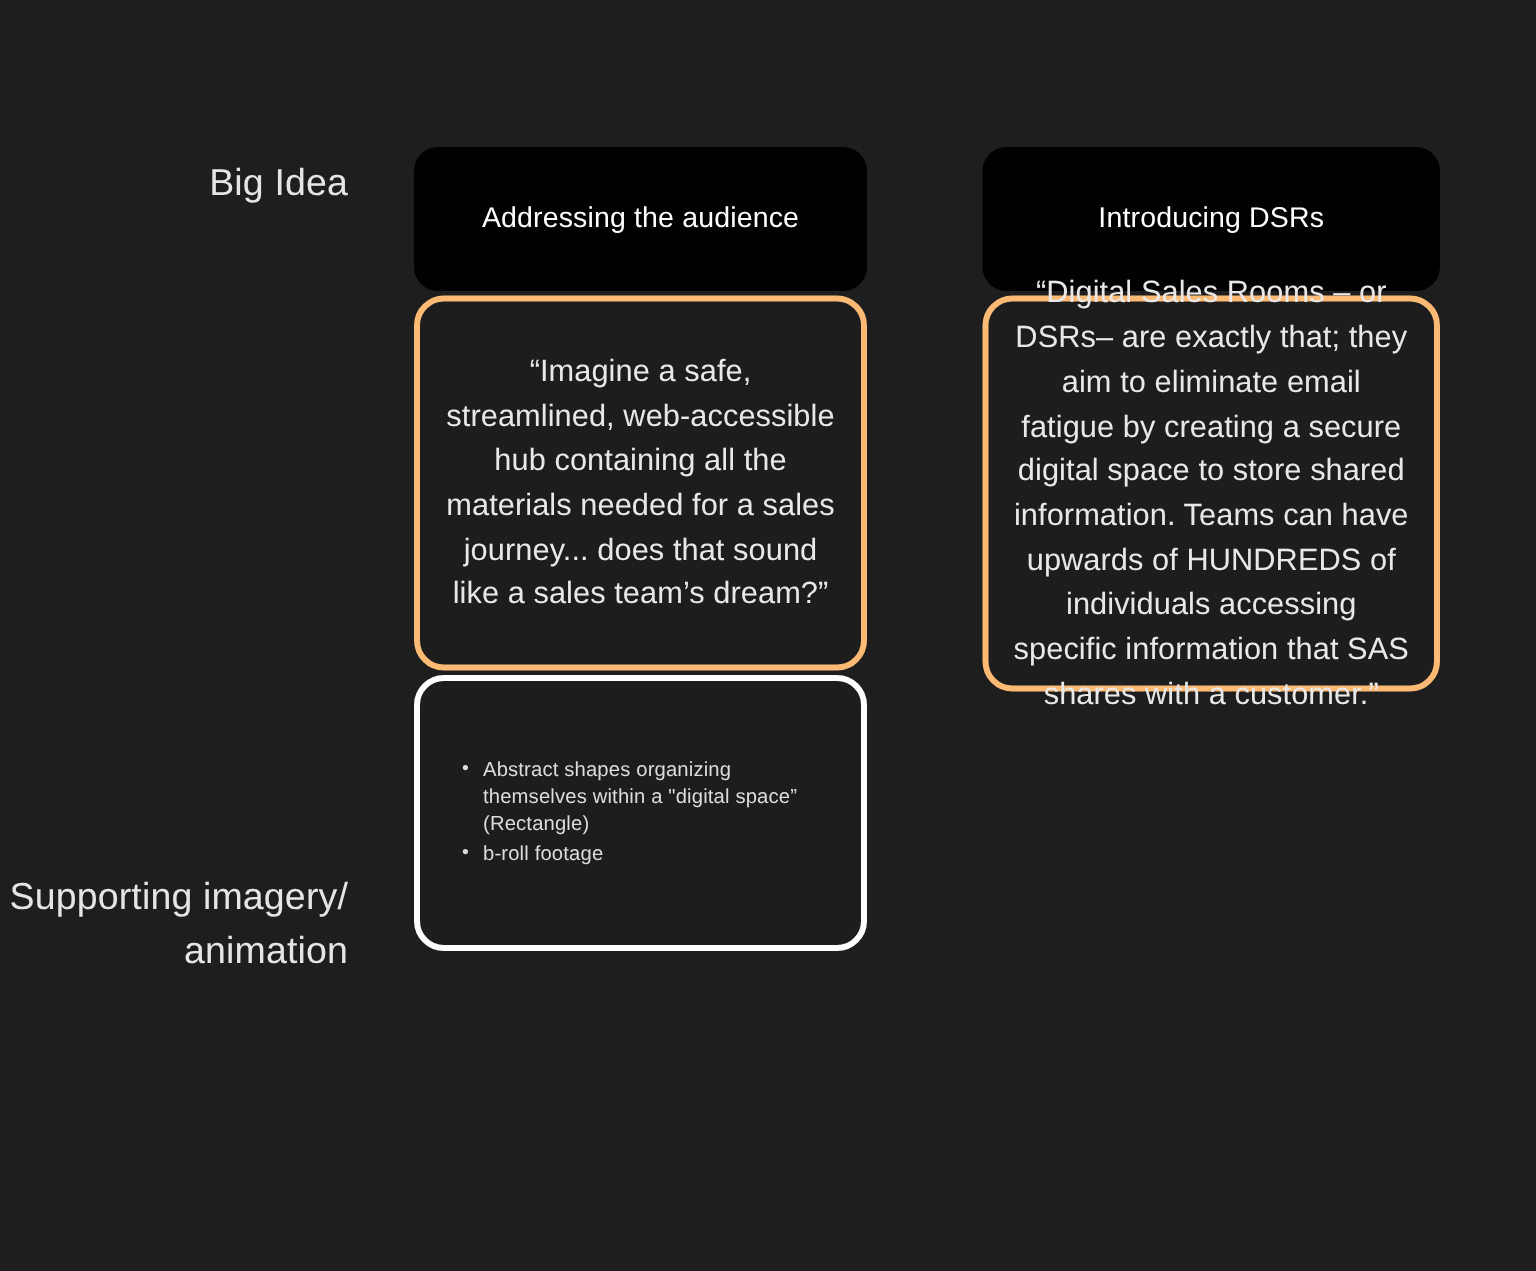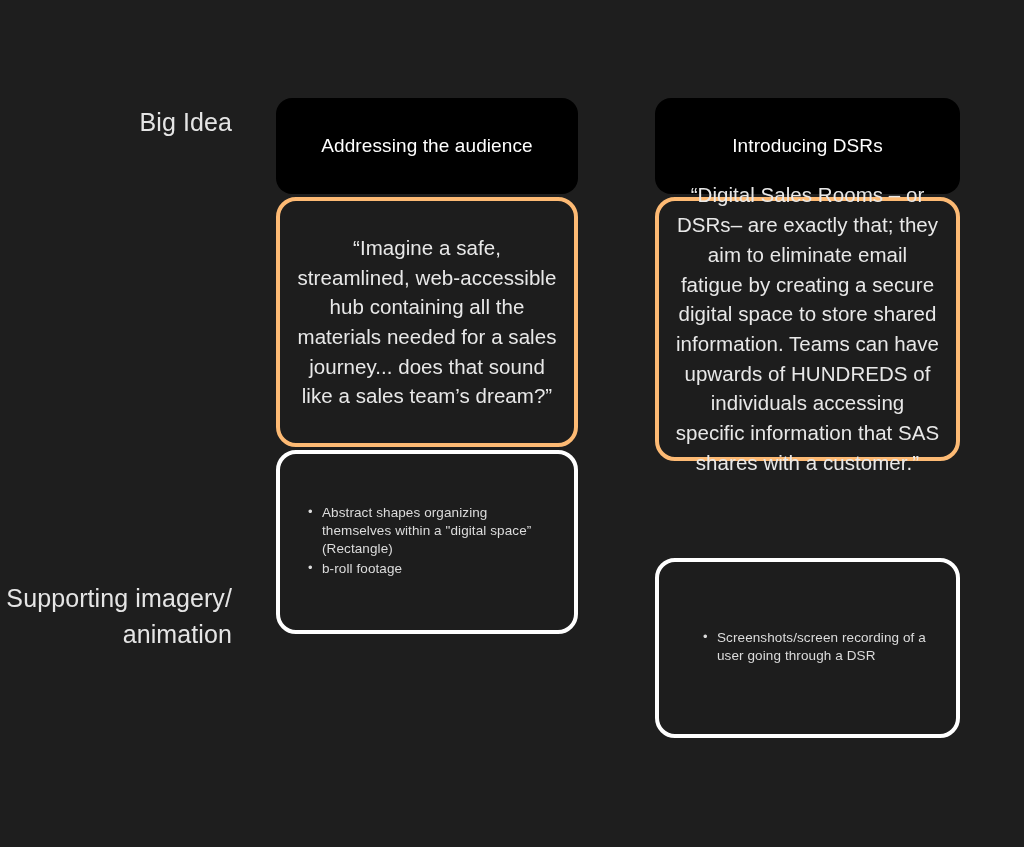--- a/index.html
+++ b/index.html
@@ -146,19 +146,14 @@
   </div>
 
   <div class="card header c2">
     <div class="header-text">Introducing DSRs</div>
   </div>
 
   <div class="card script c2">
     <div class="script-text">“Digital Sales Rooms – or DSRs– are exactly that; they aim to eliminate email fatigue by creating a secure digital space to store shared information. Teams can have upwards of HUNDREDS of individuals accessing specific information that SAS shares with a customer.”</div>
   </div>
 
-  <div class="card media c2">
-    <ul>
-      <li>Screenshots/screen recording of a user going through a DSR</li>
-    </ul>
-  </div>
 
 </div>
 
 </body></html>

